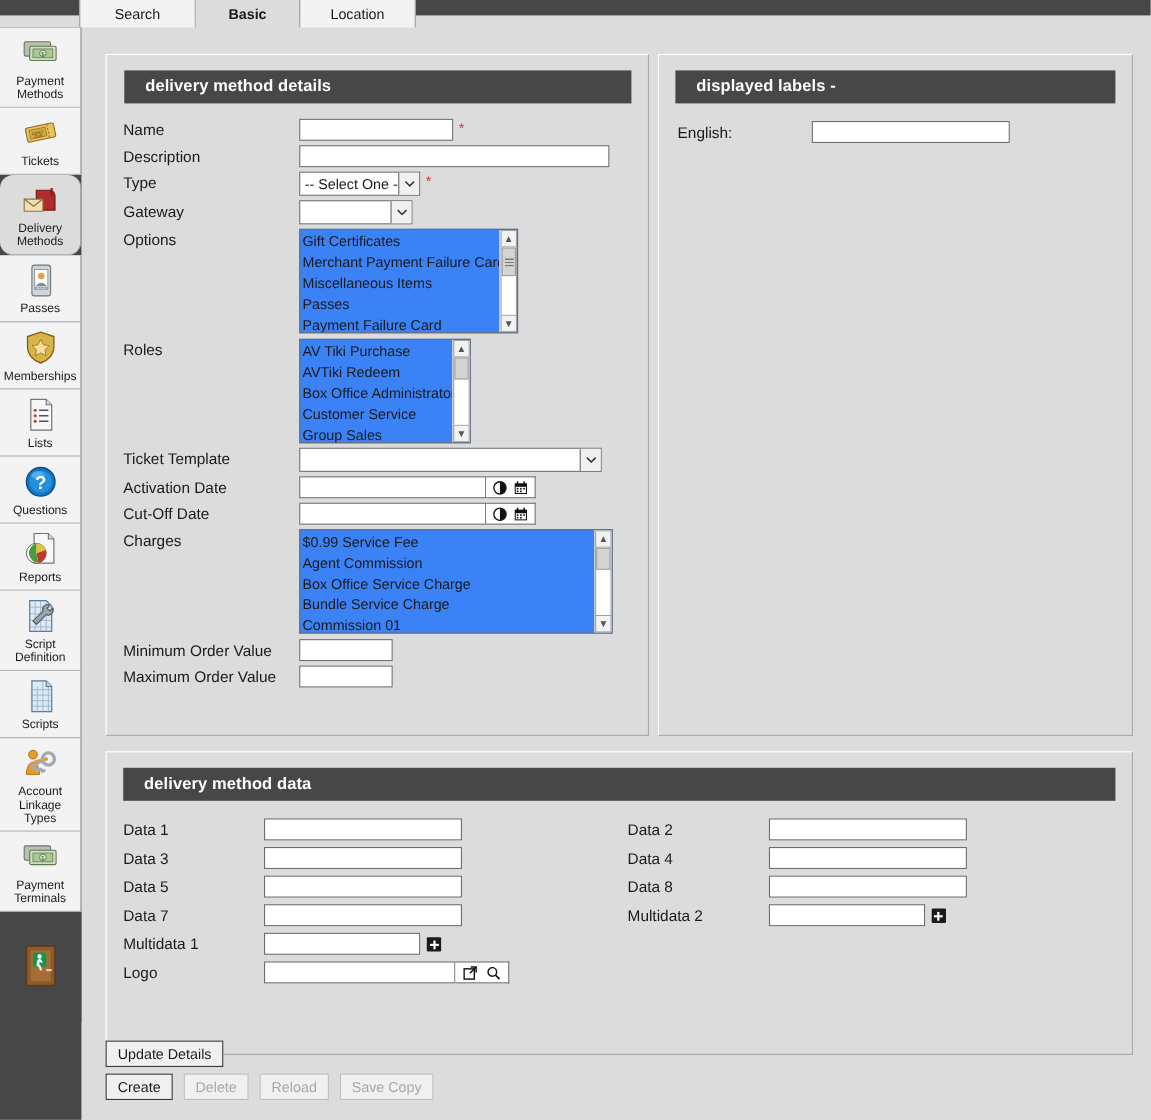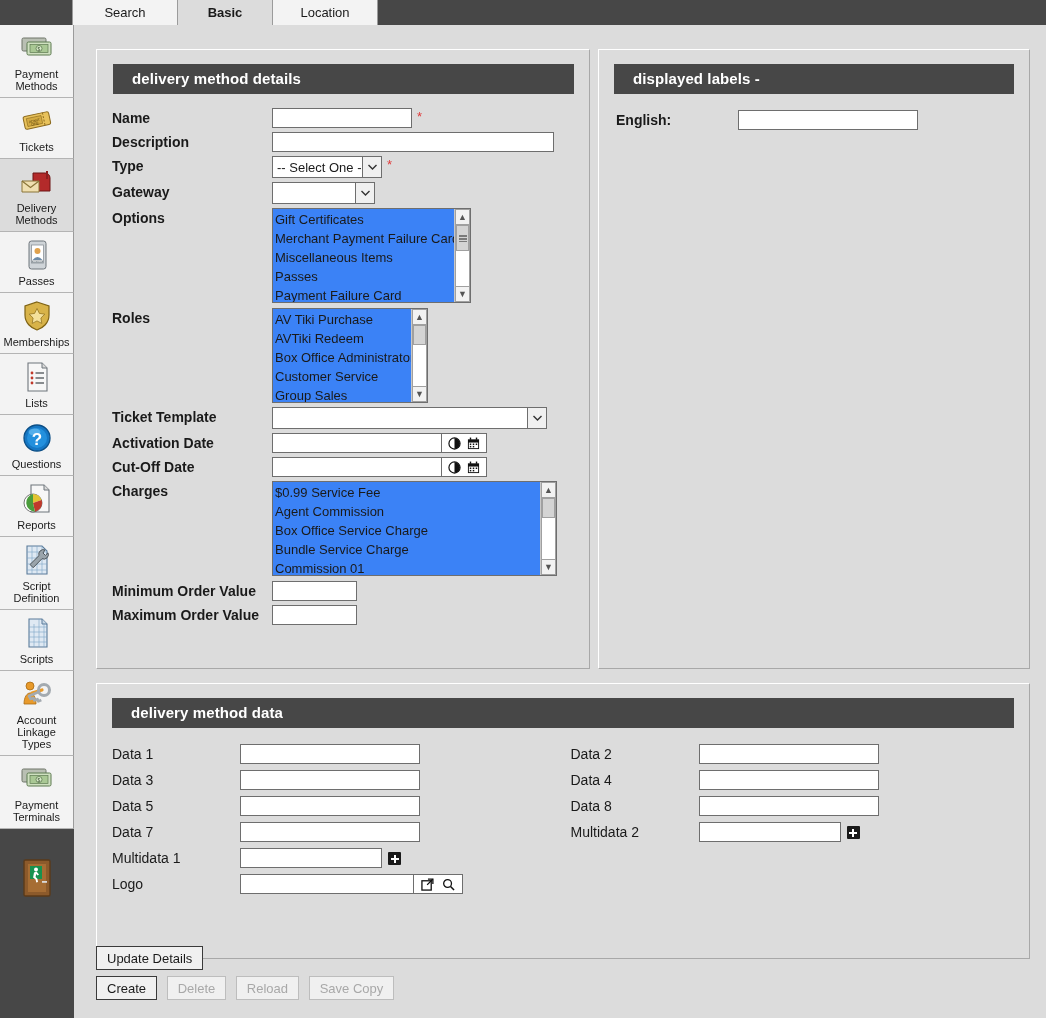--- a/index.html
+++ b/index.html
@@ -9,21 +9,21 @@
     overflow: hidden;
     background: #dcdcdc;
     font-family: "Liberation Sans", sans-serif;
     font-size: 13px;
     color: #1a1a1a;
   }
 
   
   #tabbar {
     position: absolute; top: 0; left: 0;
-    width: 1046px; height: 25px;
+    width: 1046px; height: 14px;
     background: #474747;
   }
   .tab {
     position: absolute; top: 0; height: 25px;
     background: #f3f3f3;
     border-left: 1px solid #9b9b9b;
     border-right: 1px solid #9b9b9b;
     display: flex; align-items: center; justify-content: center;
     font-size: 13px;
     color: #1a1a1a;
@@ -50,21 +50,21 @@
     width: 74px;
     background: #f3f3f3;
     border-bottom: 1px solid #b4b4b4;
     border-right: 1px solid #9b9b9b;
     display: flex; flex-direction: column;
     align-items: center; justify-content: flex-start;
     padding: 6px 2px 5px 2px;
     cursor: pointer;
     user-select: none;
   }
-  .side-item.selected { background: #dcdcdc; }
+  .side-item.selected { background: #dcdcdc; border-radius: 12px; }
   .side-label {
     margin-top: 3px;
     font-size: 11px;
     line-height: 12px;
     text-align: center;
     color: #1a1a1a;
   }
   .side-icon {
     width: 36px; height: 34px;
     position: relative;
@@ -100,21 +100,20 @@
   .panel-head-inner { margin: 14px 15px 0 15px; }
   #panel-details .panel-head-inner { margin: 14px 15px 0 16px; }
 
   
   .form-body { padding: 14px 0 0 15px; }
   .row { display: flex; align-items: flex-start; margin-bottom: 4px; }
   .lbl {
     font-size: 14px; line-height: 20px;
     color: #1a1a1a;
     white-space: nowrap;
-    font-weight: bold;
   }
   .lbl-w { width: 160px; }
 
   input[type="text"], .tbox {
     height: 20px;
     border: 1px solid #6e6e6e;
     background: #ffffff;
     font-family: "Liberation Sans", sans-serif;
     font-size: 13px;
     padding: 0 3px;

